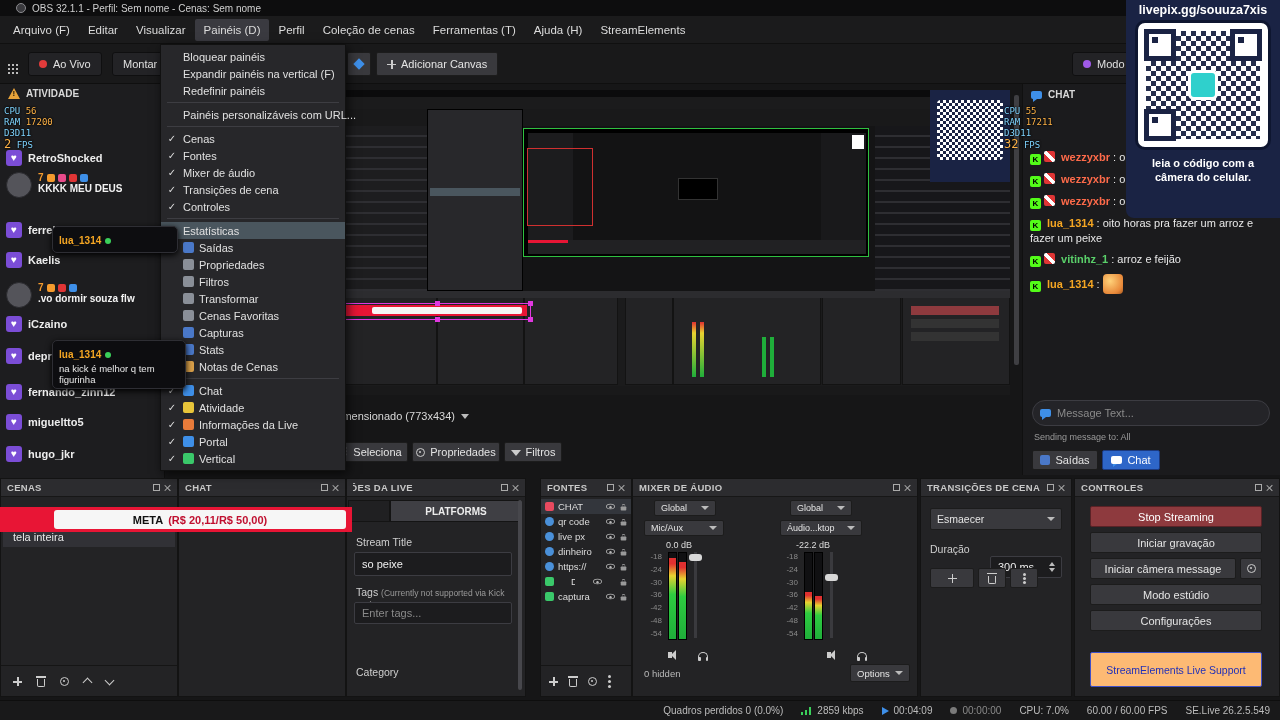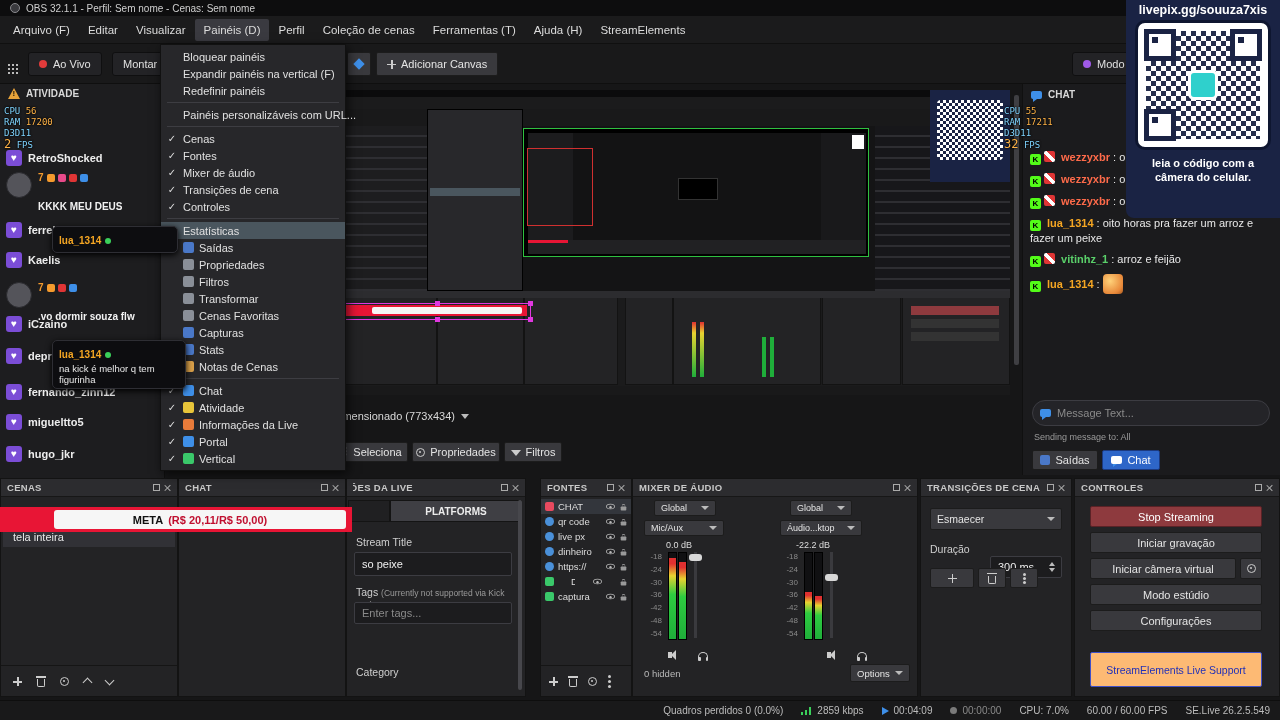--- a/index.html
+++ b/index.html
@@ -1,21 +1,21 @@
 <!DOCTYPE html>
 <html><head>
 <meta charset="utf-8">
 <style>
   html,body{margin:0;padding:0;background:#0b0b0c;}
   #screen{position:relative;width:1280px;height:720px;overflow:hidden;background:#161617;
     font-family:"Liberation Sans","DejaVu Sans",sans-serif;color:#ddd;}
   .abs{position:absolute;}
   
   .titlebar{left:0;top:0;width:1280px;height:16px;background:#0d0d0e;display:flex;align-items:center;
-    gap:6px;padding-left:10px;font-size:10px;color:#cfcfcf;box-sizing:border-box;}
+    gap:6px;padding-left:16px;font-size:10px;color:#cfcfcf;box-sizing:border-box;}
   .obslogo{width:10px;height:10px;border-radius:50%;background:#3a3a3e;border:1.5px solid #8a8a8e;box-sizing:border-box;}
   .menubar{left:0;top:16px;width:1280px;height:28px;background:#1b1b1c;border-bottom:1px solid #101010;
     display:flex;align-items:center;font-size:11.5px;color:#dcdcdc;padding-left:4px;box-sizing:border-box;}
   .mb-item{padding:0 9px;height:22px;display:flex;align-items:center;border-radius:2px;}
   .mb-item.active{background:#3a3a40;}
   .toolbar{left:0;top:44px;width:1280px;height:40px;background:#19191a;border-bottom:1px solid #0f0f0f;box-sizing:border-box;}
   .pill{display:flex;align-items:center;gap:6px;background:#232326;border:1px solid #0f0f10;border-radius:3px;
     font-size:11px;color:#e0e0e0;padding:0 10px;height:24px;box-sizing:border-box;}
   .dotr{width:8px;height:8px;border-radius:50%;background:#e23b3b;}
   .dotp{width:8px;height:8px;border-radius:50%;background:#a05ae8;}
@@ -87,21 +87,21 @@
   .msep{height:1px;background:#3d3d42;margin:3px 6px;}
   
   .chip-heart{width:16px;height:16px;background:#7b4dd6;border-radius:3px;color:#fff;font-size:10px;
     text-align:center;line-height:16px;display:inline-block;flex:none;}
   .chip-heart::before{content:"\2665";}
   .arow{left:6px;display:flex;align-items:center;gap:6px;font-size:11px;font-weight:bold;color:#ededed;}
   .avatar{width:24px;height:24px;border-radius:50%;background:#54545a;border:1px solid #2a2a2e;flex:none;}
   .emrow{display:flex;align-items:center;gap:3px;font-size:10px;color:#f59b2d;font-weight:bold;}
   .dot{width:8px;height:8px;border-radius:2px;display:inline-block;}
   .dot.o{background:#f59b2d;}.dot.p{background:#e84a8a;}.dot.r{background:#e03535;}.dot.b{background:#3e8fe8;}
-  .amsg{font-size:10px;font-weight:bold;color:#f2f2f2;margin-top:18px;}
+  .amsg{font-size:10px;font-weight:bold;color:#f2f2f2;margin-top:0;}
   .toast{position:absolute;background:#0d0d10;border:1px solid #2e2e34;border-radius:5px;padding:3px 6px;z-index:45;box-shadow:0 2px 6px #000;}
   .toast .tn{color:#f5a623;font-weight:bold;font-size:10px;}
   .toast .gd{display:inline-block;width:6px;height:6px;border-radius:50%;background:#3ad05a;margin-left:4px;}
   .toast .tt{color:#e8e8e8;font-size:9.5px;margin-top:1px;}
   
   .perf{font-family:"DejaVu Sans Mono","Liberation Mono",monospace;font-size:9px;line-height:11px;
     color:#cfe3ff;text-shadow:0 0 2px #000,0 0 2px #000;z-index:8;}
   .perf .lab{color:#7fd4ff;}.perf .v{color:#ffb347;}.perf .big{font-size:12px;}
   
   .cmsg{font-size:11px;line-height:1.3;color:#e8e8e8;margin-bottom:7px;}
@@ -613,21 +613,21 @@
       <span class="ic ic-x"></span>
     </div>
   </div>
   <div class="abs btn" style="left:1090px;top:506px;width:172px;height:21px;background:#8e3a3e;border-color:#5a2226;color:#fff">
       <span>Stop Streaming</span>
     </div>
   <div class="abs btn" style="left:1090px;top:532px;width:172px;height:21px">
       <span>Iniciar gravação</span>
     </div>
   <div class="abs btn" style="left:1090px;top:558px;width:146px;height:21px">
-      <span>Iniciar câmera virtual</span>
+      <span>Iniciar câmera message</span>
     </div>
   <div class="abs btn" style="left:1240px;top:558px;width:22px;height:21px">
       <span class="ic ic-gearc"></span>
     </div>
   <div class="abs btn" style="left:1090px;top:584px;width:172px;height:21px">
       <span>Modo estúdio</span>
     </div>
   <div class="abs btn" style="left:1090px;top:610px;width:172px;height:21px">
       <span>Configurações</span>
     </div>

